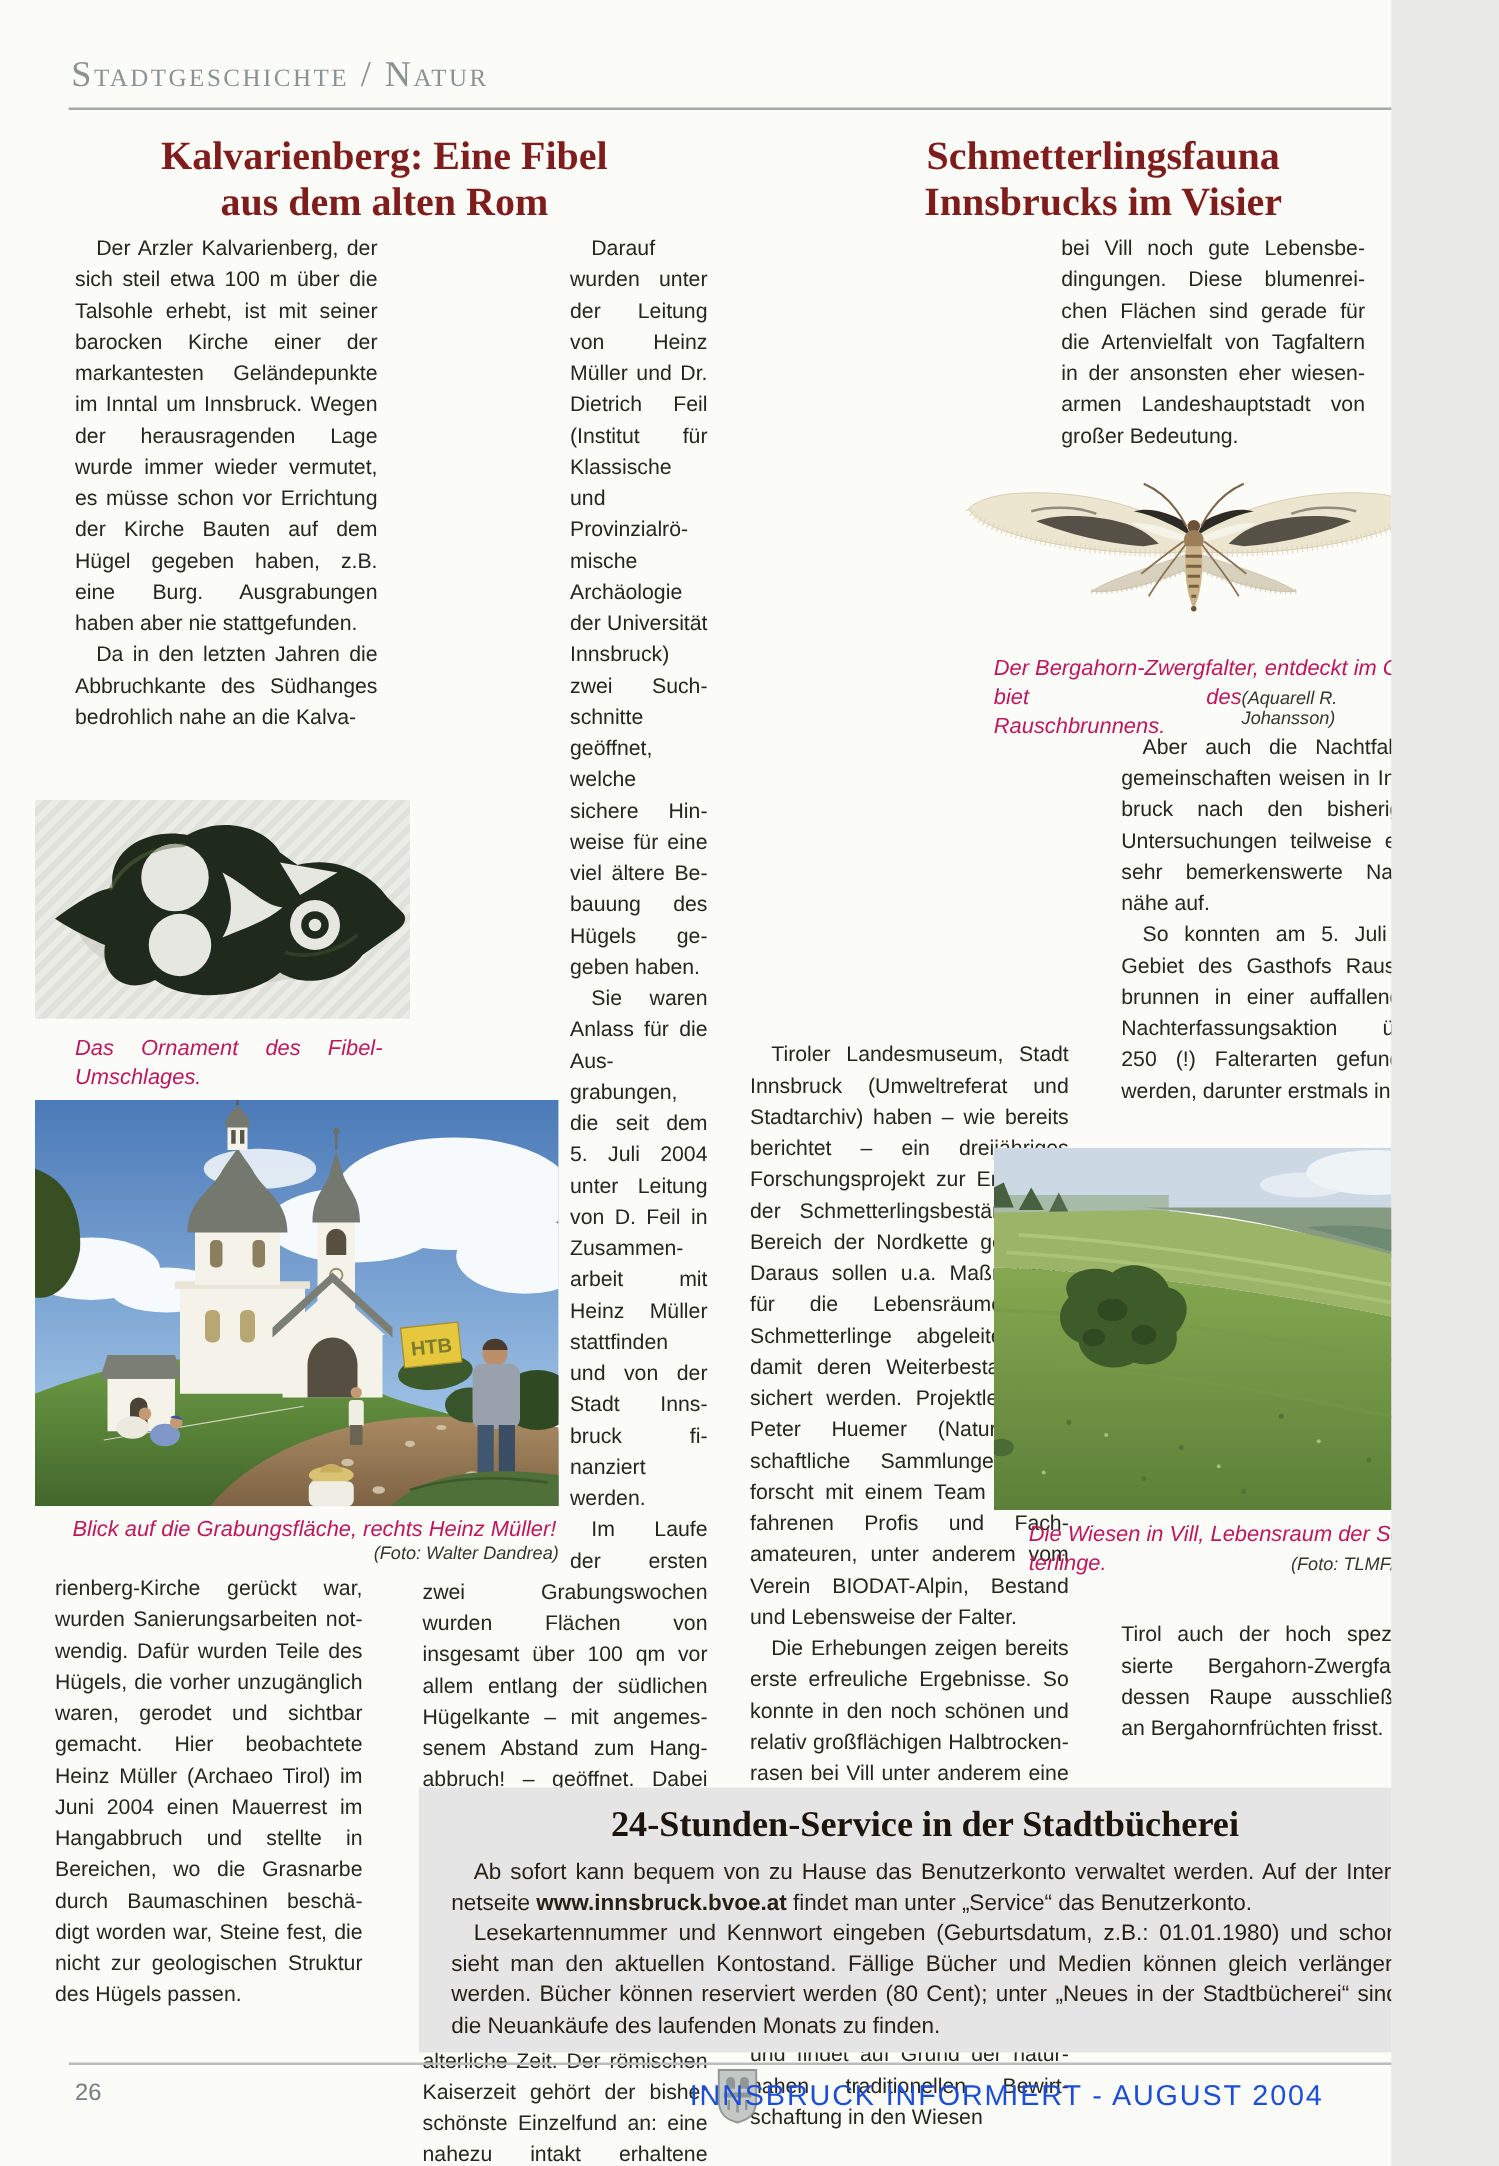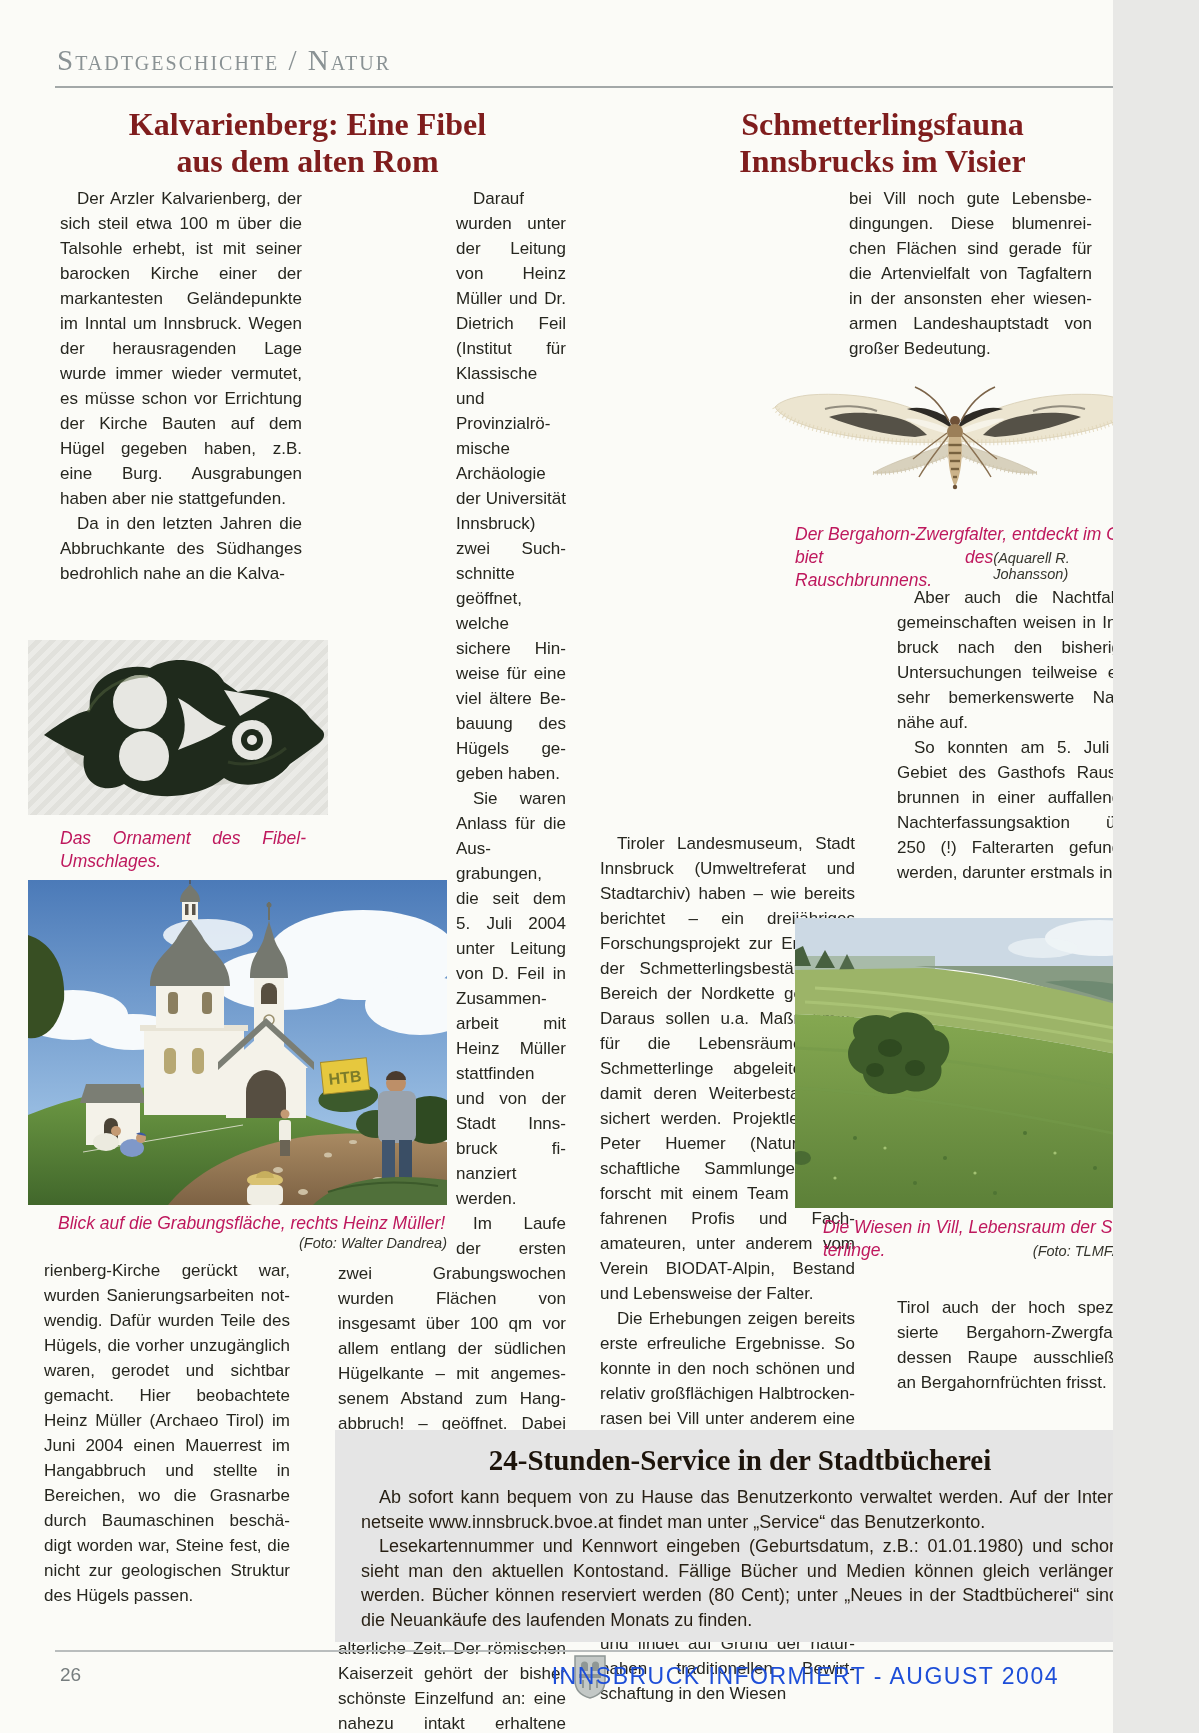--- a/index.html
+++ b/index.html
@@ -20,21 +20,21 @@
   .credit{font-style:italic;font-size:14.5px;color:#35352d;}
   .cap-row{display:flex;justify-content:space-between;align-items:baseline;}
   .fig{overflow:hidden;}
   .fig svg{display:block;width:100%;height:100%;}
   .fibula-bg{background:repeating-linear-gradient(135deg,#ebebe7 0 5px,#e1e1dc 5px 10px);}
   .service-box{background:#e5e5e5;padding:12px 26px 10px 26px;box-sizing:border-box;}
   .box-title{font-family:"Liberation Serif",serif;font-weight:bold;font-size:29px;line-height:36px;
              color:#1d140b;text-align:center;margin:0 0 7px 0;}
   .box-text{font-size:18px;line-height:24.5px;text-align:justify;color:#271f13;margin:0;}
   .box-text.indent{text-indent:18px;}
-  .box-link{font-weight:normal;}
+  .box-link{font-weight:bold;}
   .footer-num{font-size:19px;color:#767d7e;}
   .footer-mag{font-size:23px;color:#1d4ed8;letter-spacing:1.5px;}
 </style>
 </head>
 <body>
 
 <div class="page">
 
   <div class="abs kicker" style="left:57px;top:44px;">Stadtgeschichte / Natur</div>
   <div class="abs rule" style="left:55px;top:86px;width:1090px;"></div>

